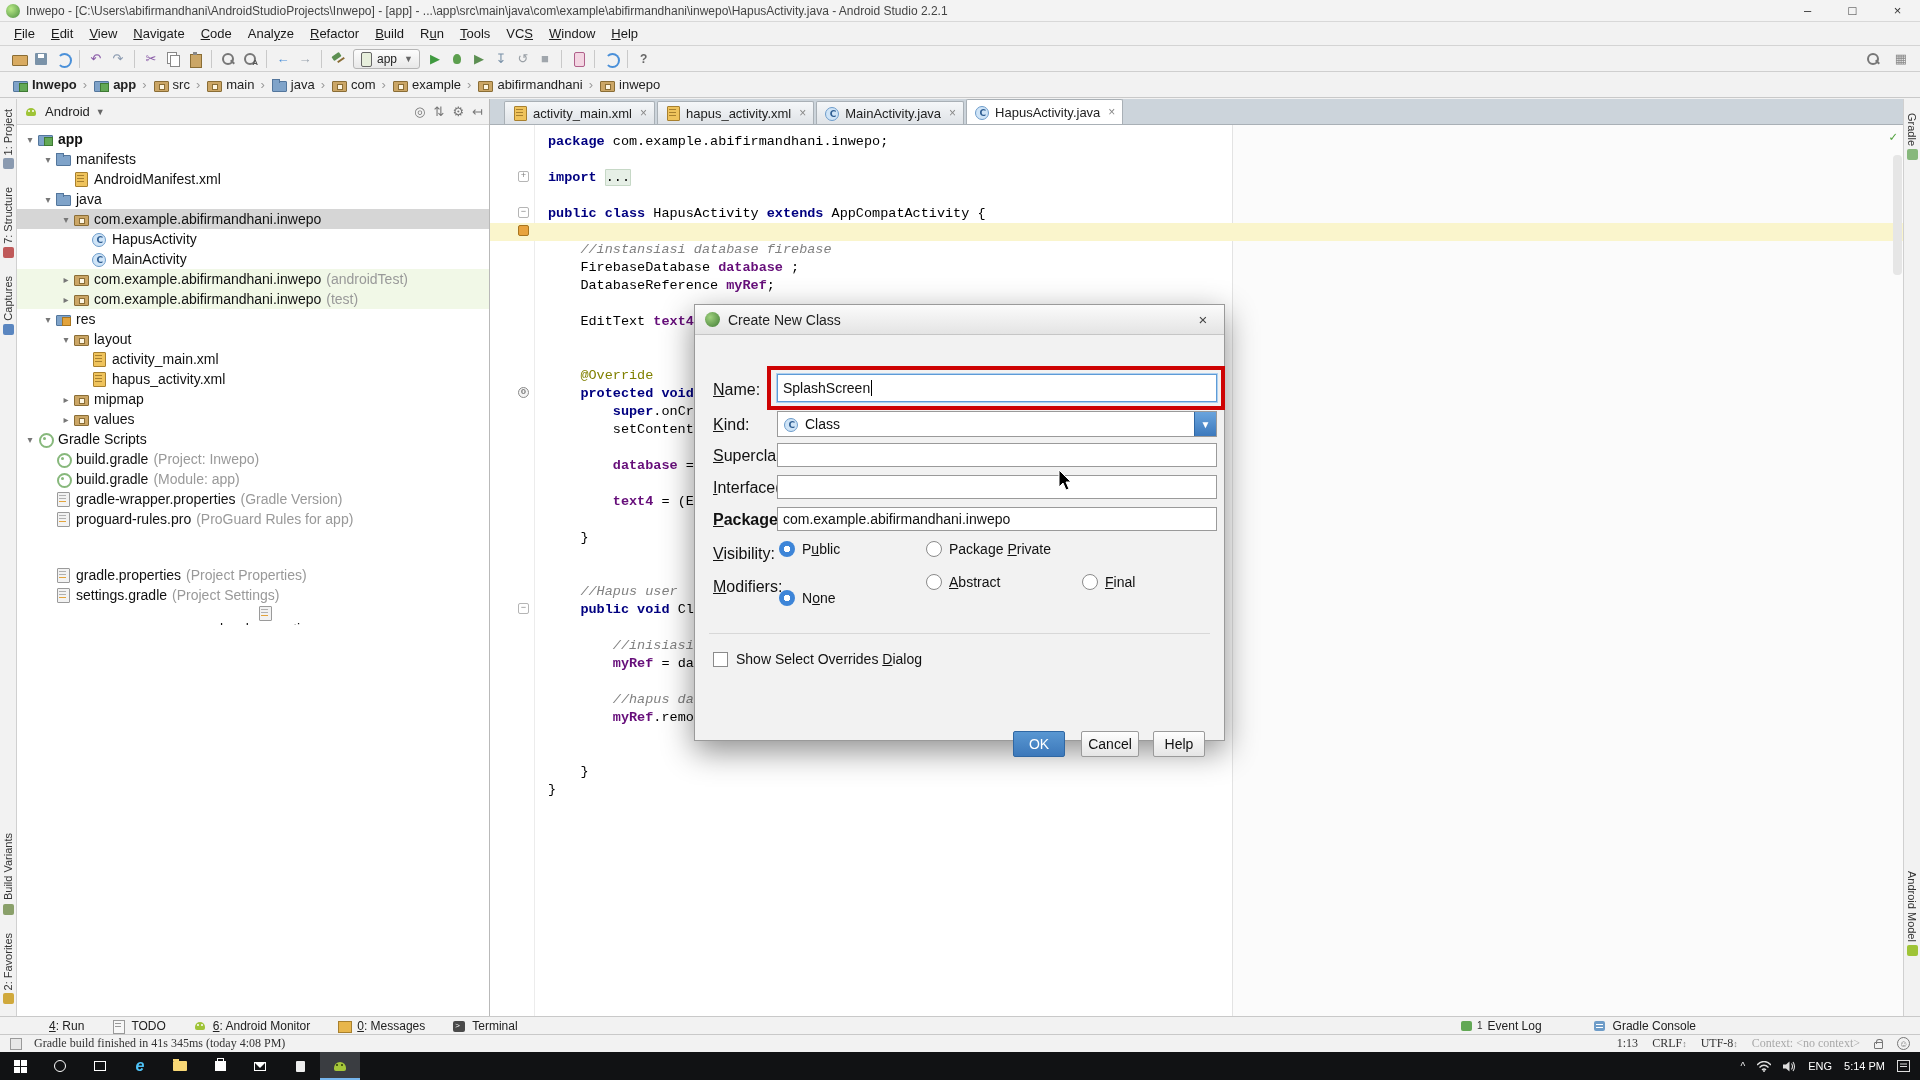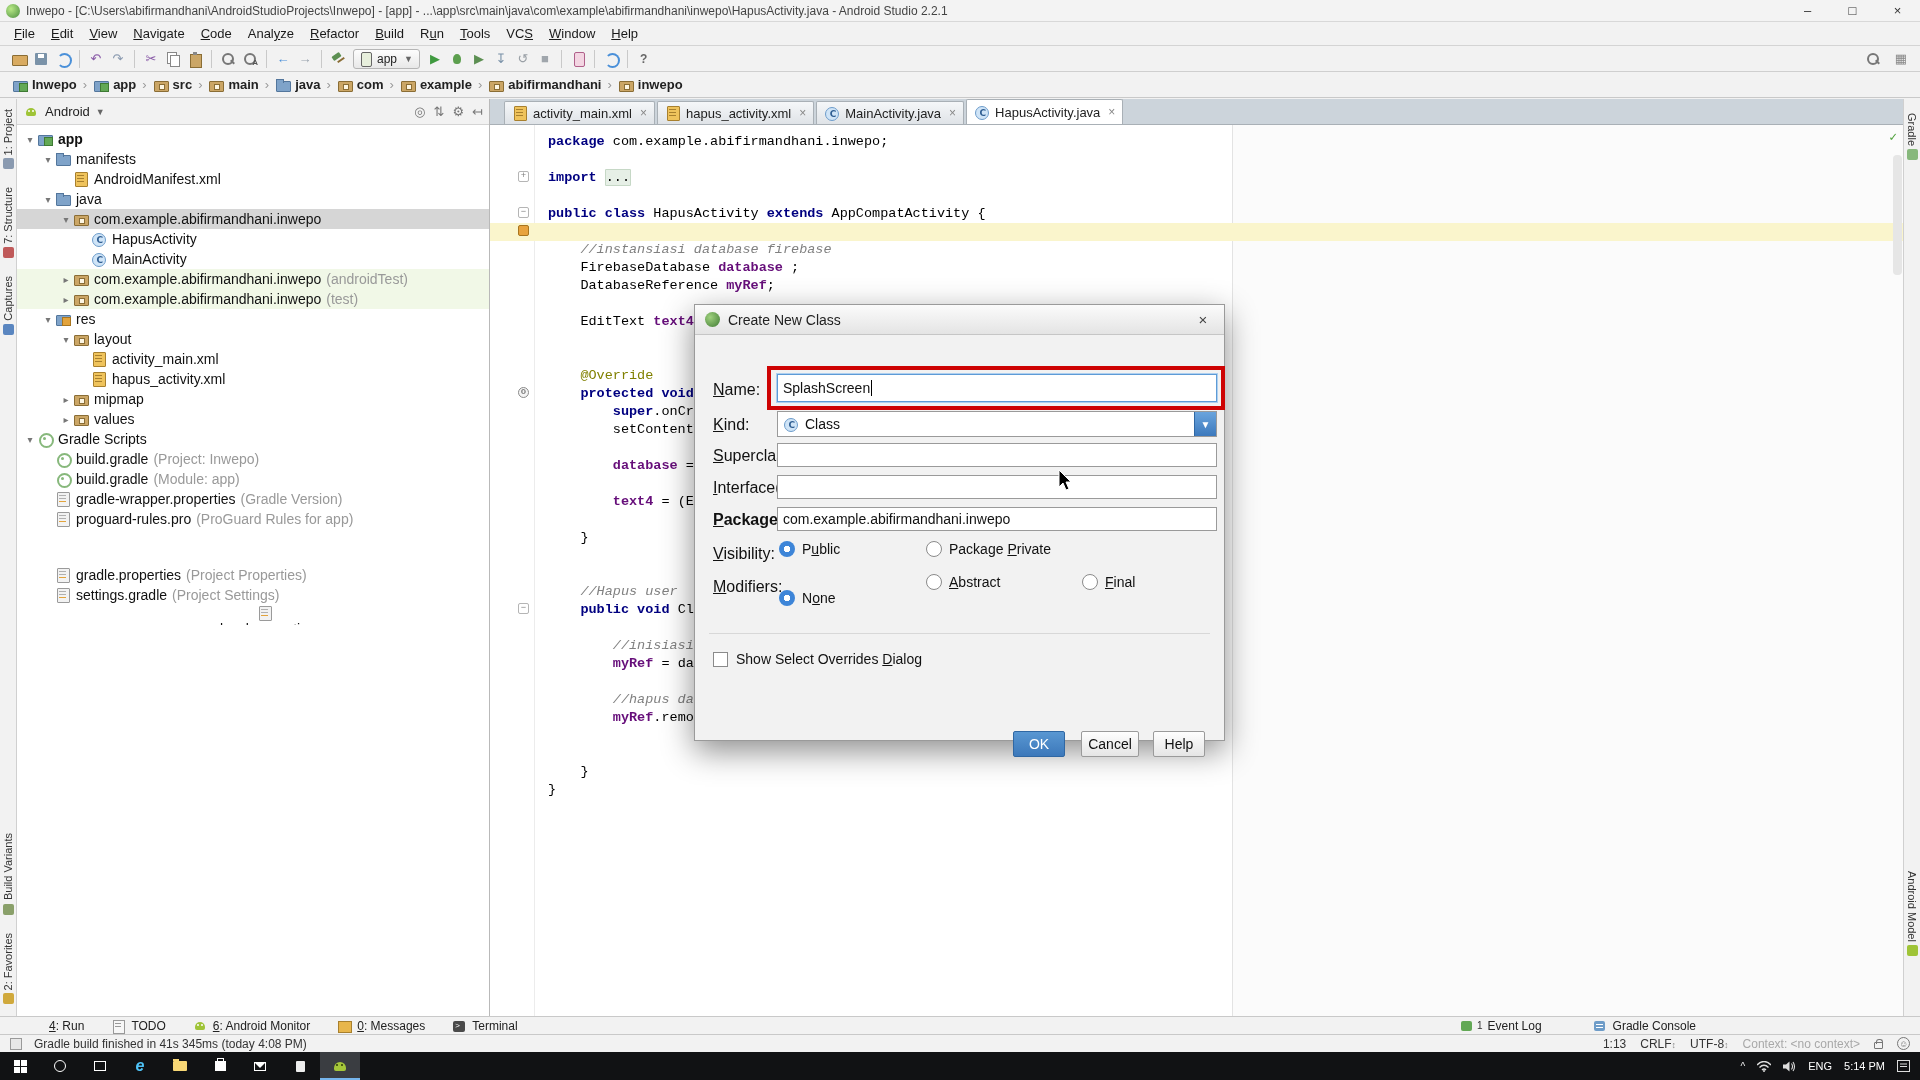--- a/index.html
+++ b/index.html
@@ -21,21 +21,21 @@
   
   #toolbar { height:26px; background:#f2f2f2; border-bottom:1px solid #cfcfcf; display:flex; align-items:center; padding-left:8px; }
   .tb-sep { width:1px; height:18px; background:#c9c9c9; margin:0 5px; }
   .tb-item { width:22px; height:22px; display:flex; align-items:center; justify-content:center; border-radius:3px; font-size:14px; position:relative; }
   .runconfig { height:20px; border:1px solid #b5b5b5; border-radius:3px; background:linear-gradient(#fdfdfd,#e8e8e8); display:flex; align-items:center; padding:0 6px 0 3px; margin:0 4px; font-size:12px; color:#222; gap:4px; }
   .runconfig .dd { font-size:9px; color:#666; margin-left:3px; }
   #toolbar-right { margin-left:auto; display:flex; align-items:center; padding-right:8px; gap:6px; }
 
   
   #crumbbar { height:26px; background:#f2f2f2; border-bottom:1px solid #c9c9c9; display:flex; align-items:center; padding-left:8px; font-size:13px; color:#222; }
-  .crumb { display:flex; align-items:center; gap:4px; padding:2px 4px;font-weight:bold; }
+  .crumb { display:flex; align-items:center; gap:4px; padding:2px 4px; }
   .crumb.bold { font-weight:bold; }
   .crumb-sep { color:#9a9a9a; font-size:13px; margin:0 2px; }
 
   
   #main { position:absolute; top:99px; left:0; right:0; height:917px; display:flex; background:#fff; }
   .tw-stripe { width:17px; background:#f2f2f2; position:relative; flex:0 0 auto; }
   #left-stripe { border-right:1px solid #d0d0d0; }
   #right-stripe { border-left:1px solid #d0d0d0; }
   .stripe-group { position:absolute; left:0; width:100%; display:flex; flex-direction:column; align-items:center; gap:18px; }
   .stripe-btn { display:flex; flex-direction:column; align-items:center; gap:3px; color:#333; font-size:11px; }
@@ -107,21 +107,21 @@
   #btn-cancel { left:386px; width:58px; }
   #btn-help { left:458px; width:52px; }
   #mouse-cursor { position:absolute; left:1058px; top:470px; z-index:60; pointer-events:none; }
 
   
   #bottom-toolbar { position:absolute; top:1016px; left:0; right:0; height:18px; background:#f2f2f2; border-top:1px solid #c9c9c9; display:flex; align-items:center; font-size:12px; color:#222; padding:0 8px 0 28px; }
   .bt-item { display:flex; align-items:center; gap:5px; margin-right:26px; }
   .bt-item u { text-decoration:underline; }
   #bottom-right { margin-left:auto; display:flex; align-items:center; gap:24px; margin-right:190px; }
   .badge1 { font-size:10px; color:#333; margin-left:-3px; }
-  #statusbar { position:absolute; top:1034px; left:0; right:0; height:18px; background:#f2f2f2; border-top:1px solid #c9c9c9; display:flex; align-items:center; font-size:12px; color:#333; padding:0 10px; }
+  #statusbar { position:absolute; top:1034px; left:0; right:0; height:18px; background:#f2f2f2; border-top:1px solid #c9c9c9; display:flex; align-items:center; font-size:12px; color:#333; padding:0 10px;font-family:Liberation Serif, serif; }
   #status-toggle { width:12px; height:12px; border:1px solid #9a9a9a; background:#e8e8e8; margin-right:12px; }
   #status-right { margin-left:auto; display:flex; align-items:center; gap:14px; }
   .status-cell { color:#333; } .status-dim { color:#a8a8a8; }
   .tinyupdn { font-size:9px; color:#888; }
   .lock-ic { width:9px; height:7px; border:1px solid #777; border-radius:1px; position:relative; margin-top:3px; }
   .lock-ic::before { content:""; position:absolute; left:1px; top:-4px; width:5px; height:4px; border:1px solid #777; border-bottom:none; border-radius:3px 3px 0 0; }
   .hector { width:13px; height:13px; border:1px solid #777; border-radius:50%; color:#777; font-size:9px; line-height:12px; text-align:center; }
 
   
   #taskbar { position:absolute; top:1052px; left:0; width:100%; height:28px; background:#111214; display:flex; align-items:stretch; color:#fff; }

